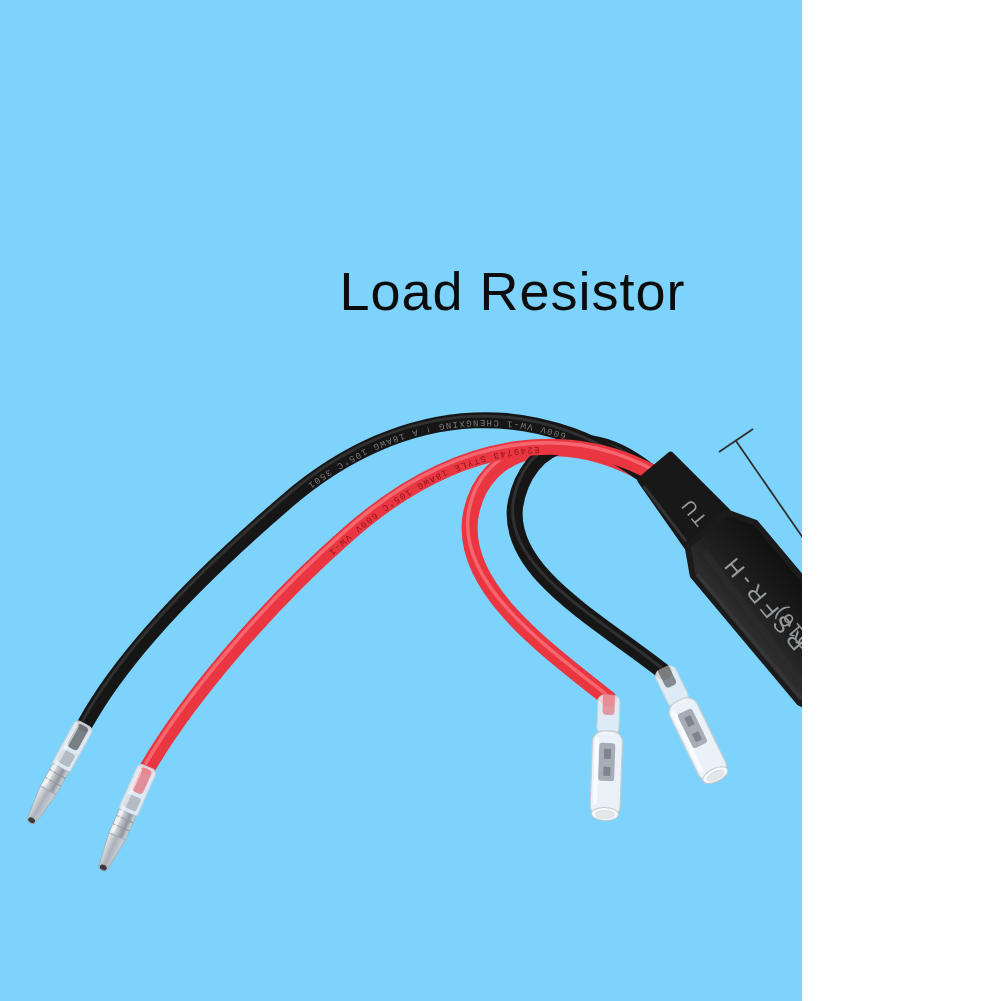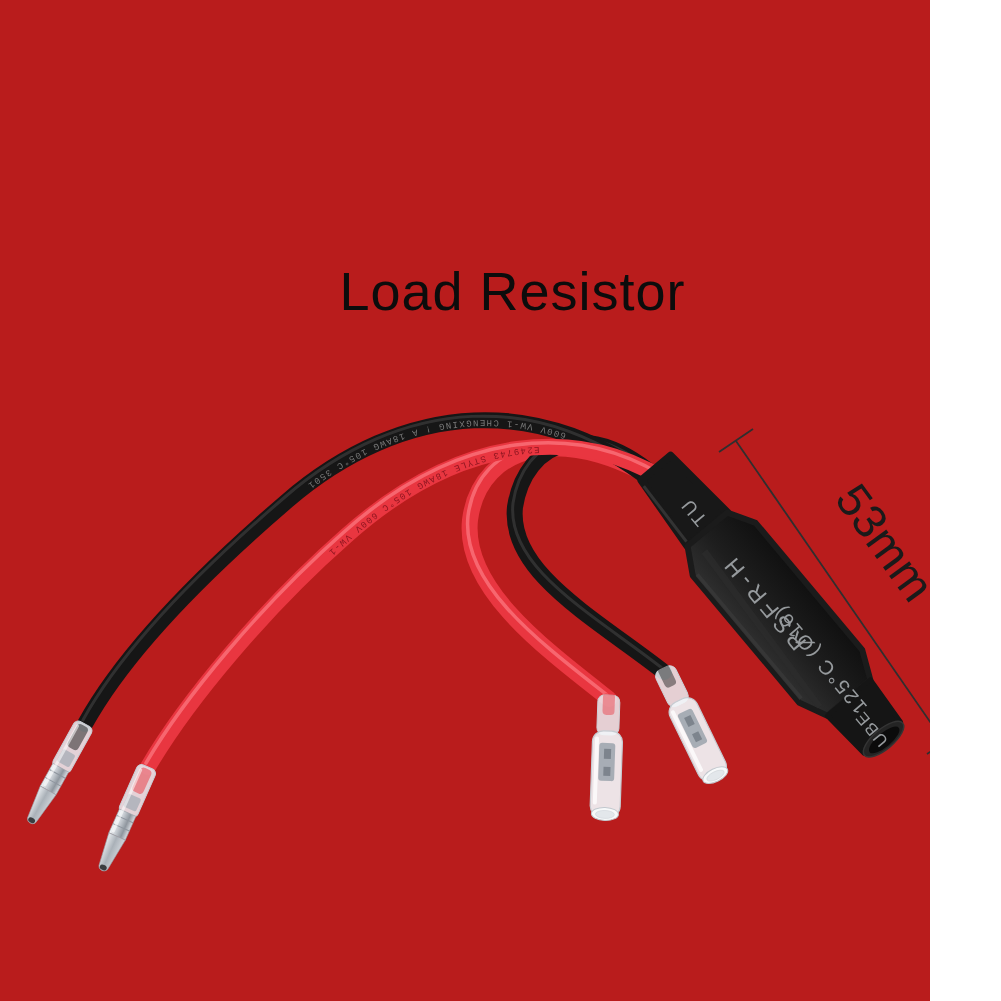--- a/index.html
+++ b/index.html
@@ -1,16 +1,16 @@
 <!DOCTYPE html>
 <html><head>
 <meta charset="utf-8">
 <style>
   html,body{margin:0;padding:0;background:#ffffff;}
-  .stage{position:relative;width:930px;height:1001px;background:#b91c1c;overflow:hidden;
+  .stage{position:relative;width:802px;height:1001px;background:#7dd3fc;overflow:hidden;
          font-family:"Liberation Sans",sans-serif;}
   .title{position:absolute;top:260px;left:0;width:1001px;text-align:center;
          transform:translateX(12px);font-size:54px;font-weight:400;color:#0c0c0c;
          letter-spacing:1px;font-family:"Liberation Sans",sans-serif;}
   svg{position:absolute;top:0;left:0;}
   svg text{font-family:"Liberation Sans",sans-serif;}
   .wire-print{font-family:"Liberation Mono",monospace;}
 </style>
 </head>
 <body>

